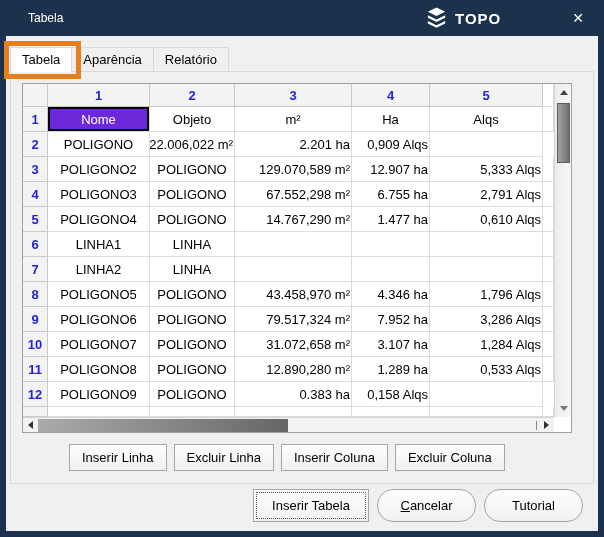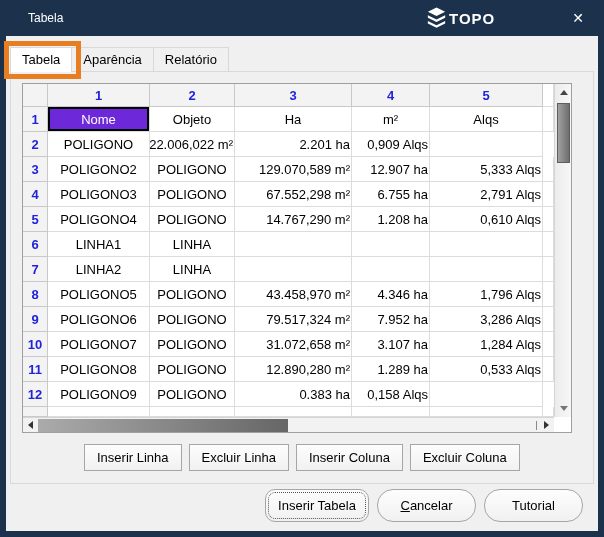--- a/index.html
+++ b/index.html
@@ -4,21 +4,21 @@
 <style>
   * { margin:0; padding:0; box-sizing:border-box; }
   html,body { background:#fff; }
   body { font-family:"Liberation Sans", sans-serif; }
 
   .window { position:relative; width:604px; height:537px; background:#1c324c; overflow:hidden; }
 
   
   .titlebar { position:absolute; left:0; top:0; width:604px; height:36px; background:#1c324c; }
   .win-title { position:absolute; left:28px; top:0; line-height:36px; color:#fff; font-size:12px; }
-  .brand { position:absolute; left:424px; top:0; height:36px; display:flex; align-items:center; }
+  .brand { position:absolute; left:424px; top:0; height:36px; display:flex; align-items:center; gap:6px; }
   .brand-name { color:#fff; font-size:15px; font-weight:bold; letter-spacing:1px; }
   .close-btn { position:absolute; right:20px; top:0; line-height:36px; color:#fff; font-size:14px; cursor:pointer; }
 
   
   .content { position:absolute; left:6px; top:36px; width:592px; height:495px; background:#f0f0f0; }
 
   
   .tabs { position:absolute; left:4px; top:11px; display:flex; height:24px; z-index:2; }
   .tab { padding:0 11px; font-size:13px; line-height:23px; background:#f0f0f0;
          border:1px solid #d9d9d9; border-bottom:none; color:#000; cursor:pointer; }
@@ -62,26 +62,26 @@
   .tri-right { width:0;height:0;border-top:4px solid transparent;border-bottom:4px solid transparent;border-left:5px solid #333; }
   .vthumb { position:absolute; left:2px; top:19px; width:13px; height:60px;
             background:linear-gradient(to right,#a2a2a2,#6e6e6e); border:1px solid #5e5e5e; cursor:grab; }
   .hthumb { position:absolute; left:15px; top:1px; width:250px; height:13px;
             background:linear-gradient(to right,#ababab,#666); cursor:grab; }
   .hdiv { position:absolute; right:17px; top:3px; width:1px; height:9px; background:#8a8a8a; }
 
   
   button { font-family:"Liberation Sans", sans-serif; font-size:13px; color:#000;
            background:linear-gradient(#fdfdfd,#f1f1f1); border:1px solid #a6a6a6; cursor:pointer; }
-  .edit-buttons { position:absolute; left:26px; top:372px; display:flex; gap:7px;padding-left:47px; }
+  .edit-buttons { position:absolute; left:11px; top:372px; display:flex; gap:7px;padding-left:47px; }
   .edit-buttons button { height:27px; padding:0 12px; }
   .dialog-buttons { position:absolute; left:0; top:453px; width:592px; height:34px;
                     display:flex; justify-content:flex-end; gap:8px; padding-right:15px; }
   .dialog-buttons button { height:33px; }
-  .btn-insert-table { width:104px; outline:1px dotted #555; outline-offset:-4px;border-radius:10px; }
+  .btn-insert-table { width:116px; outline:1px dotted #555; outline-offset:-4px; }
   .btn-cancel, .btn-tutorial { width:99px;border-radius:16px; }
   .accel::first-letter { text-decoration:underline; }
 </style>
 </head>
 <body>
 
 <div class="window">
 
   <div class="titlebar">
     <span class="win-title">Tabela</span>
@@ -115,22 +115,22 @@
               <div class="cell rh">2</div>
               <div class="cell rh">3</div>
               <div class="cell rh">4</div>
               <div class="cell rh">5</div>
               <div class="cell"></div>
             </div>
             <div class="grow">
               <div class="cell rh">1</div>
               <div class="cell selected">Nome</div>
               <div class="cell">Objeto</div>
+              <div class="cell">m²</div>
               <div class="cell">Ha</div>
-              <div class="cell">m²</div>
               <div class="cell">Alqs</div>
               <div class="cell"></div>
             </div>
             <div class="grow">
               <div class="cell rh">2</div>
               <div class="cell">POLIGONO</div>
               <div class="cell num">22.006,022 m²</div>
               <div class="cell num">2.201 ha</div>
               <div class="cell num">0,909 Alqs</div>
               <div class="cell"></div>
@@ -151,21 +151,21 @@
               <div class="cell num">67.552,298 m²</div>
               <div class="cell num">6.755 ha</div>
               <div class="cell num">2,791 Alqs</div>
               <div class="cell"></div>
             </div>
             <div class="grow">
               <div class="cell rh">5</div>
               <div class="cell">POLIGONO4</div>
               <div class="cell">POLIGONO</div>
               <div class="cell num">14.767,290 m²</div>
-              <div class="cell num">1.208 ha</div>
+              <div class="cell num">1.477 ha</div>
               <div class="cell num">0,610 Alqs</div>
               <div class="cell"></div>
             </div>
             <div class="grow">
               <div class="cell rh">6</div>
               <div class="cell">LINHA1</div>
               <div class="cell">LINHA</div>
               <div class="cell num"></div>
               <div class="cell num"></div>
               <div class="cell num"></div>

